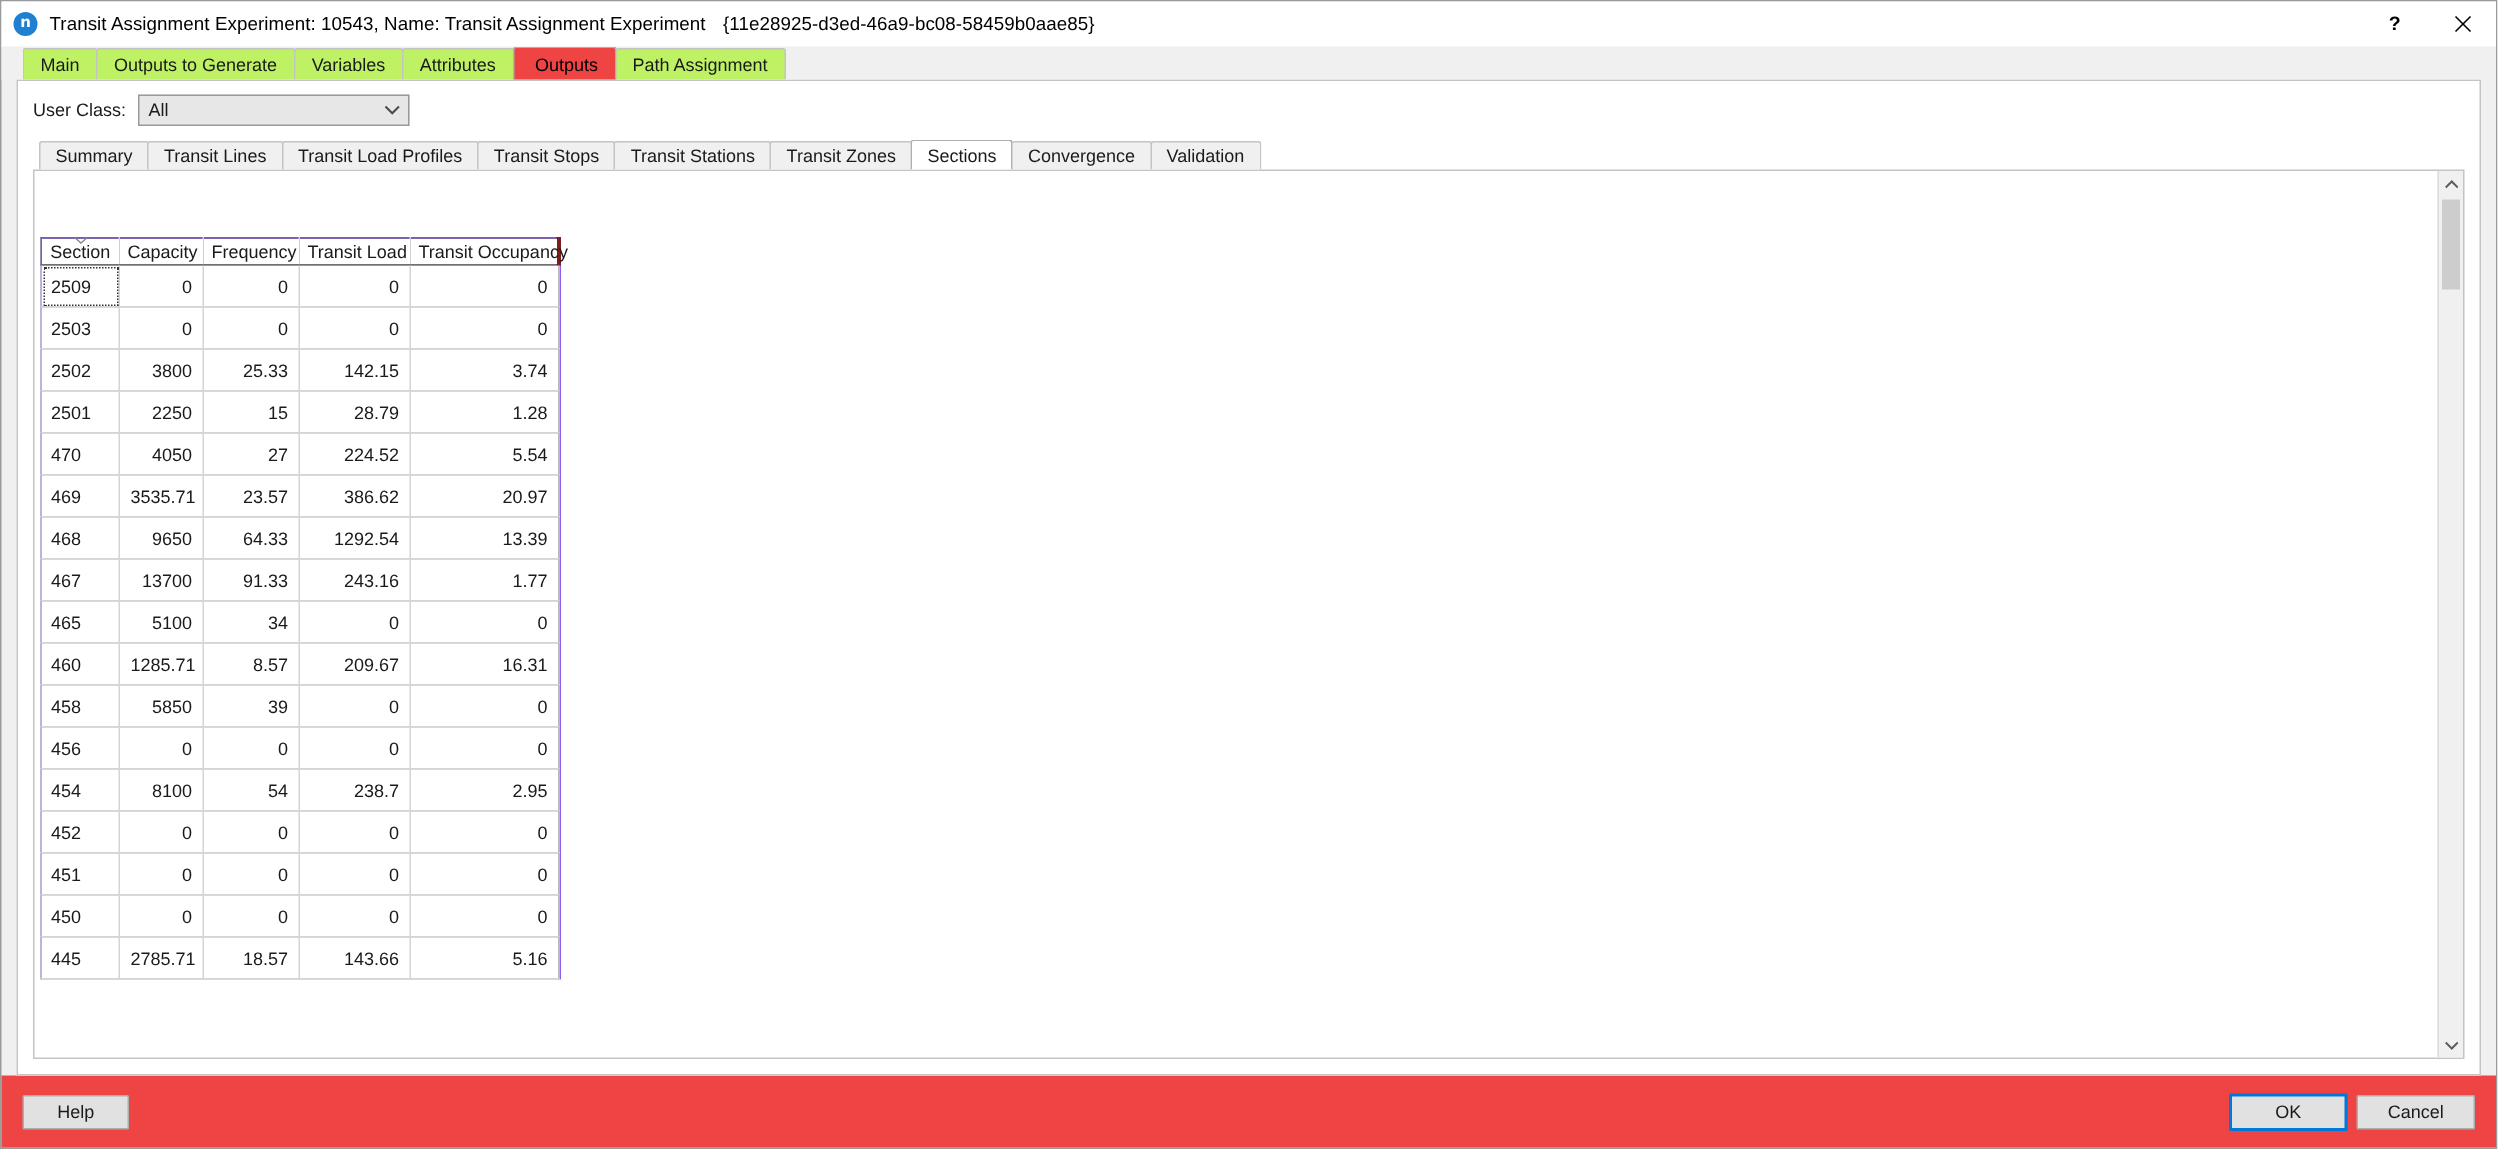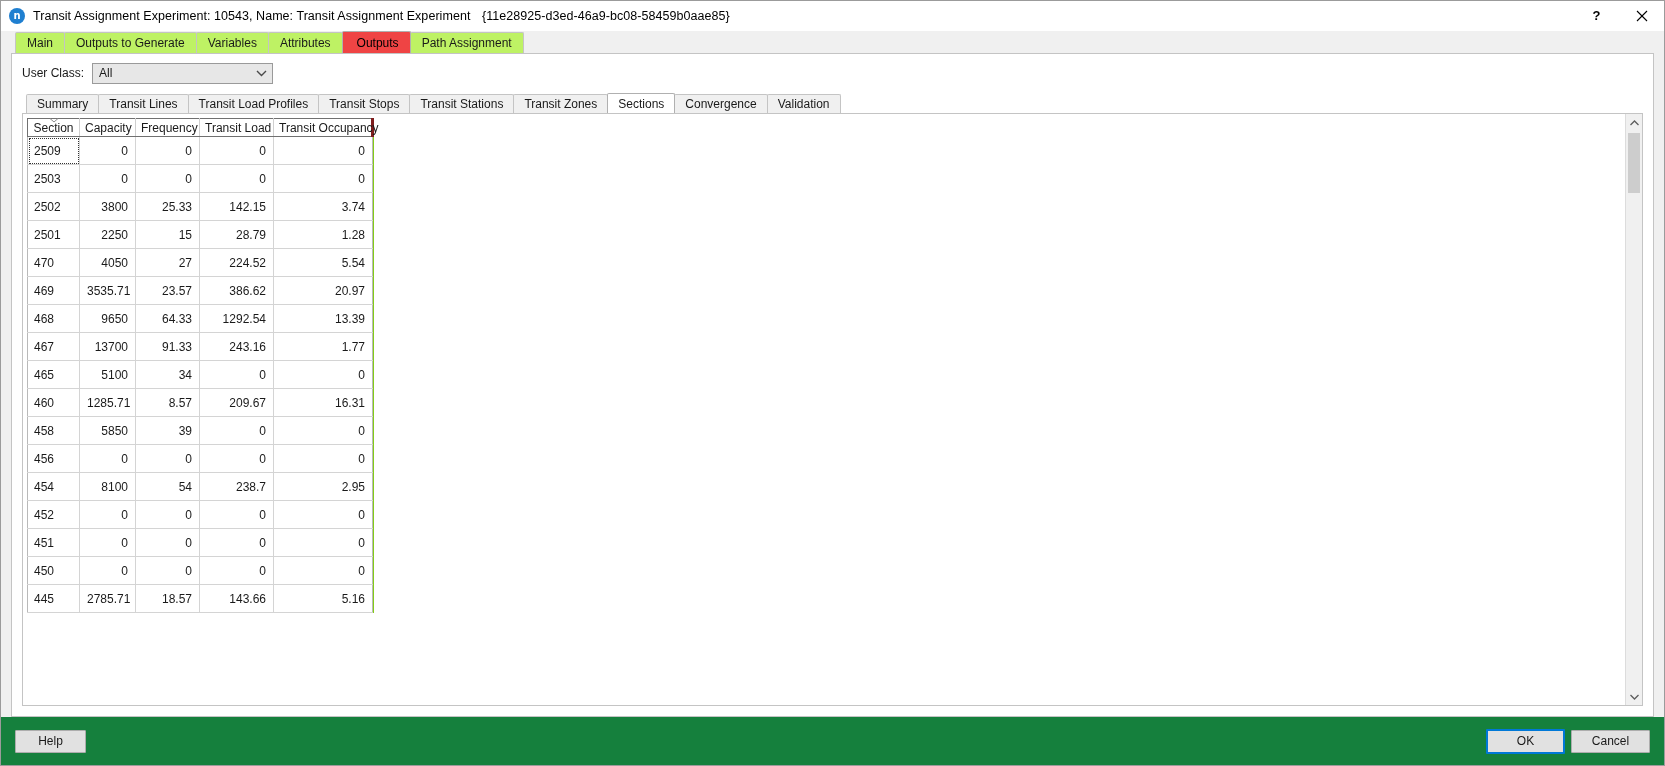--- a/index.html
+++ b/index.html
@@ -177,21 +177,22 @@
   .table-scrollarea {
     flex: 1 1 auto;
     overflow: hidden;
     position: relative;
     padding: 4px 0 0 4px;
   }
   table.grid {
     border-collapse: collapse;
     table-layout: fixed;
     width: 345px;
-    background: #84cc16;
+    background: #8b5cf6;
+    margin-top: 40px;
   }
   table.grid th {
     font-weight: normal;
     font-size: 12px;
     color: #1a1a1a;
     height: 18px;
     background: #ffffff;
     border-right: 1px solid #cfcfcf;
     border-bottom: 1px solid #707070;
     border-top: 1px solid #707070;
@@ -262,21 +263,21 @@
     top: 2px; height: 60px;
     background: #cdcdcd;
     border-radius: 0;
   }
 
   
   .footer {
     flex: 0 0 48px;
     display: flex; align-items: center;
     padding: 0 14px;
-    background: #15803d;
+    background: #ef4444;
     justify-content: flex-end;
   }
   .btn {
     height: 23px;
     min-width: 73px;
     padding: 0 10px;
     font-size: 12px;
     background: #e1e1e1;
     border: 1px solid #adadad;
     color: #1a1a1a;

